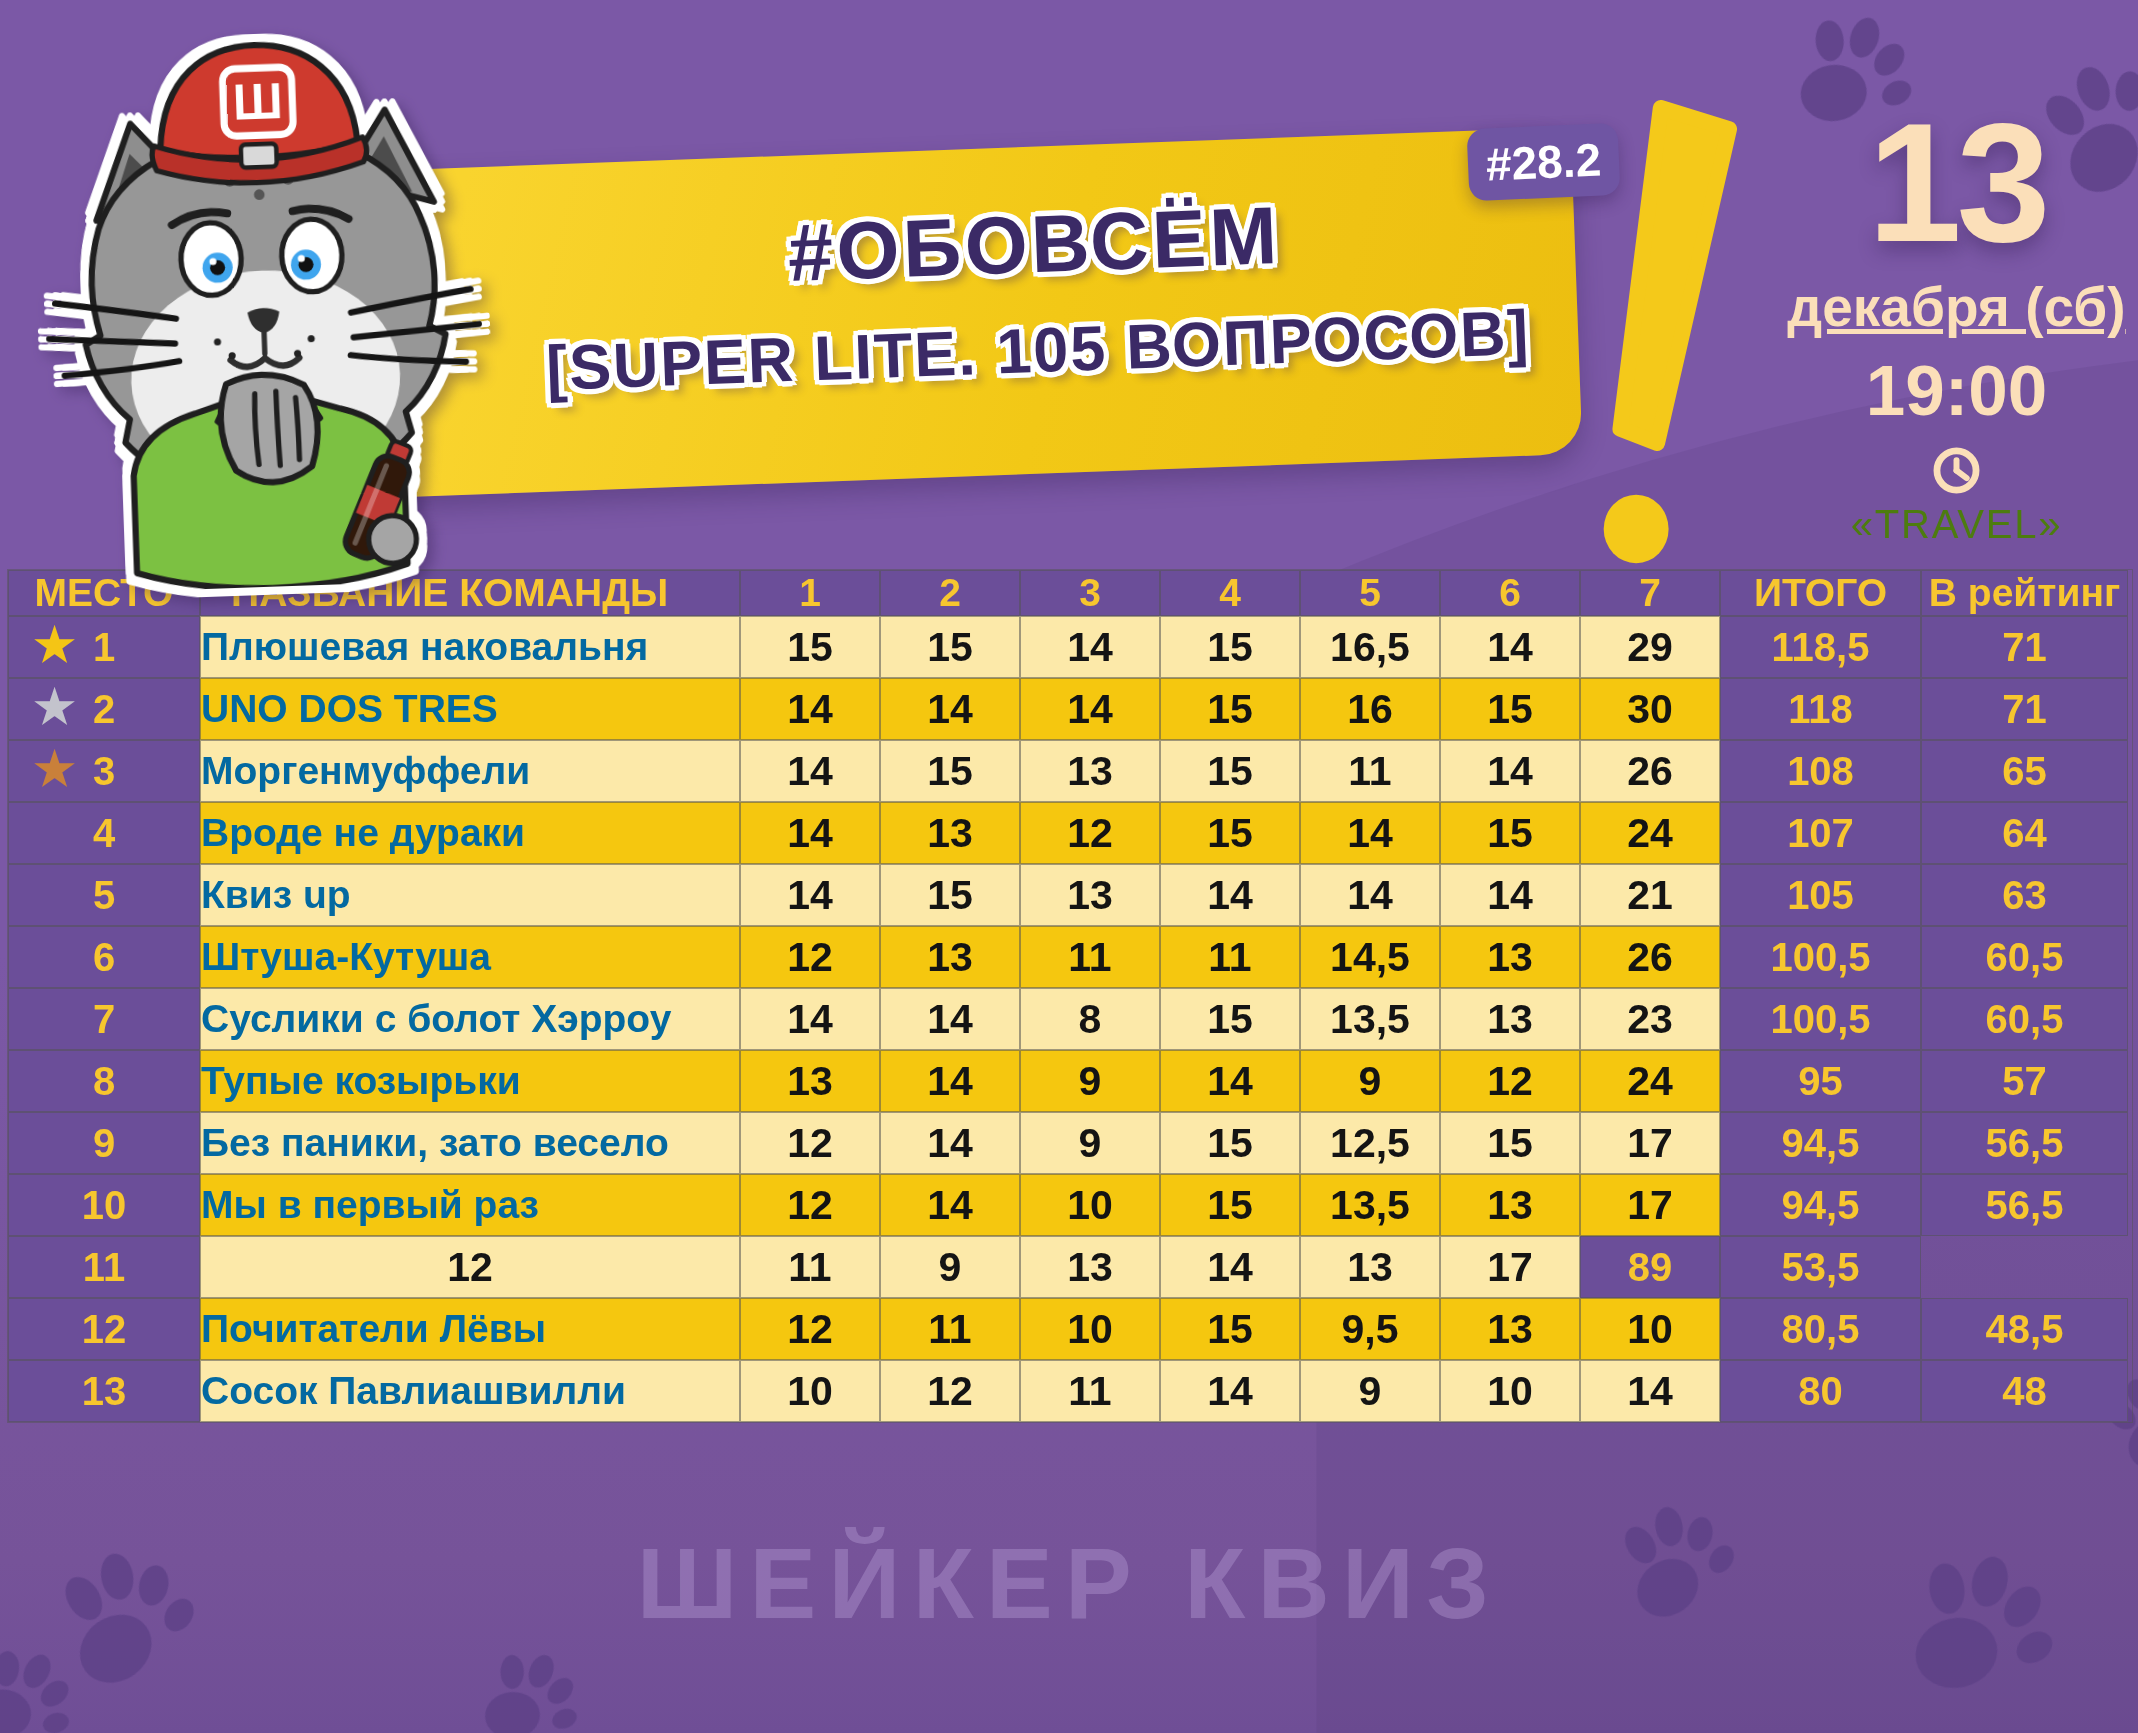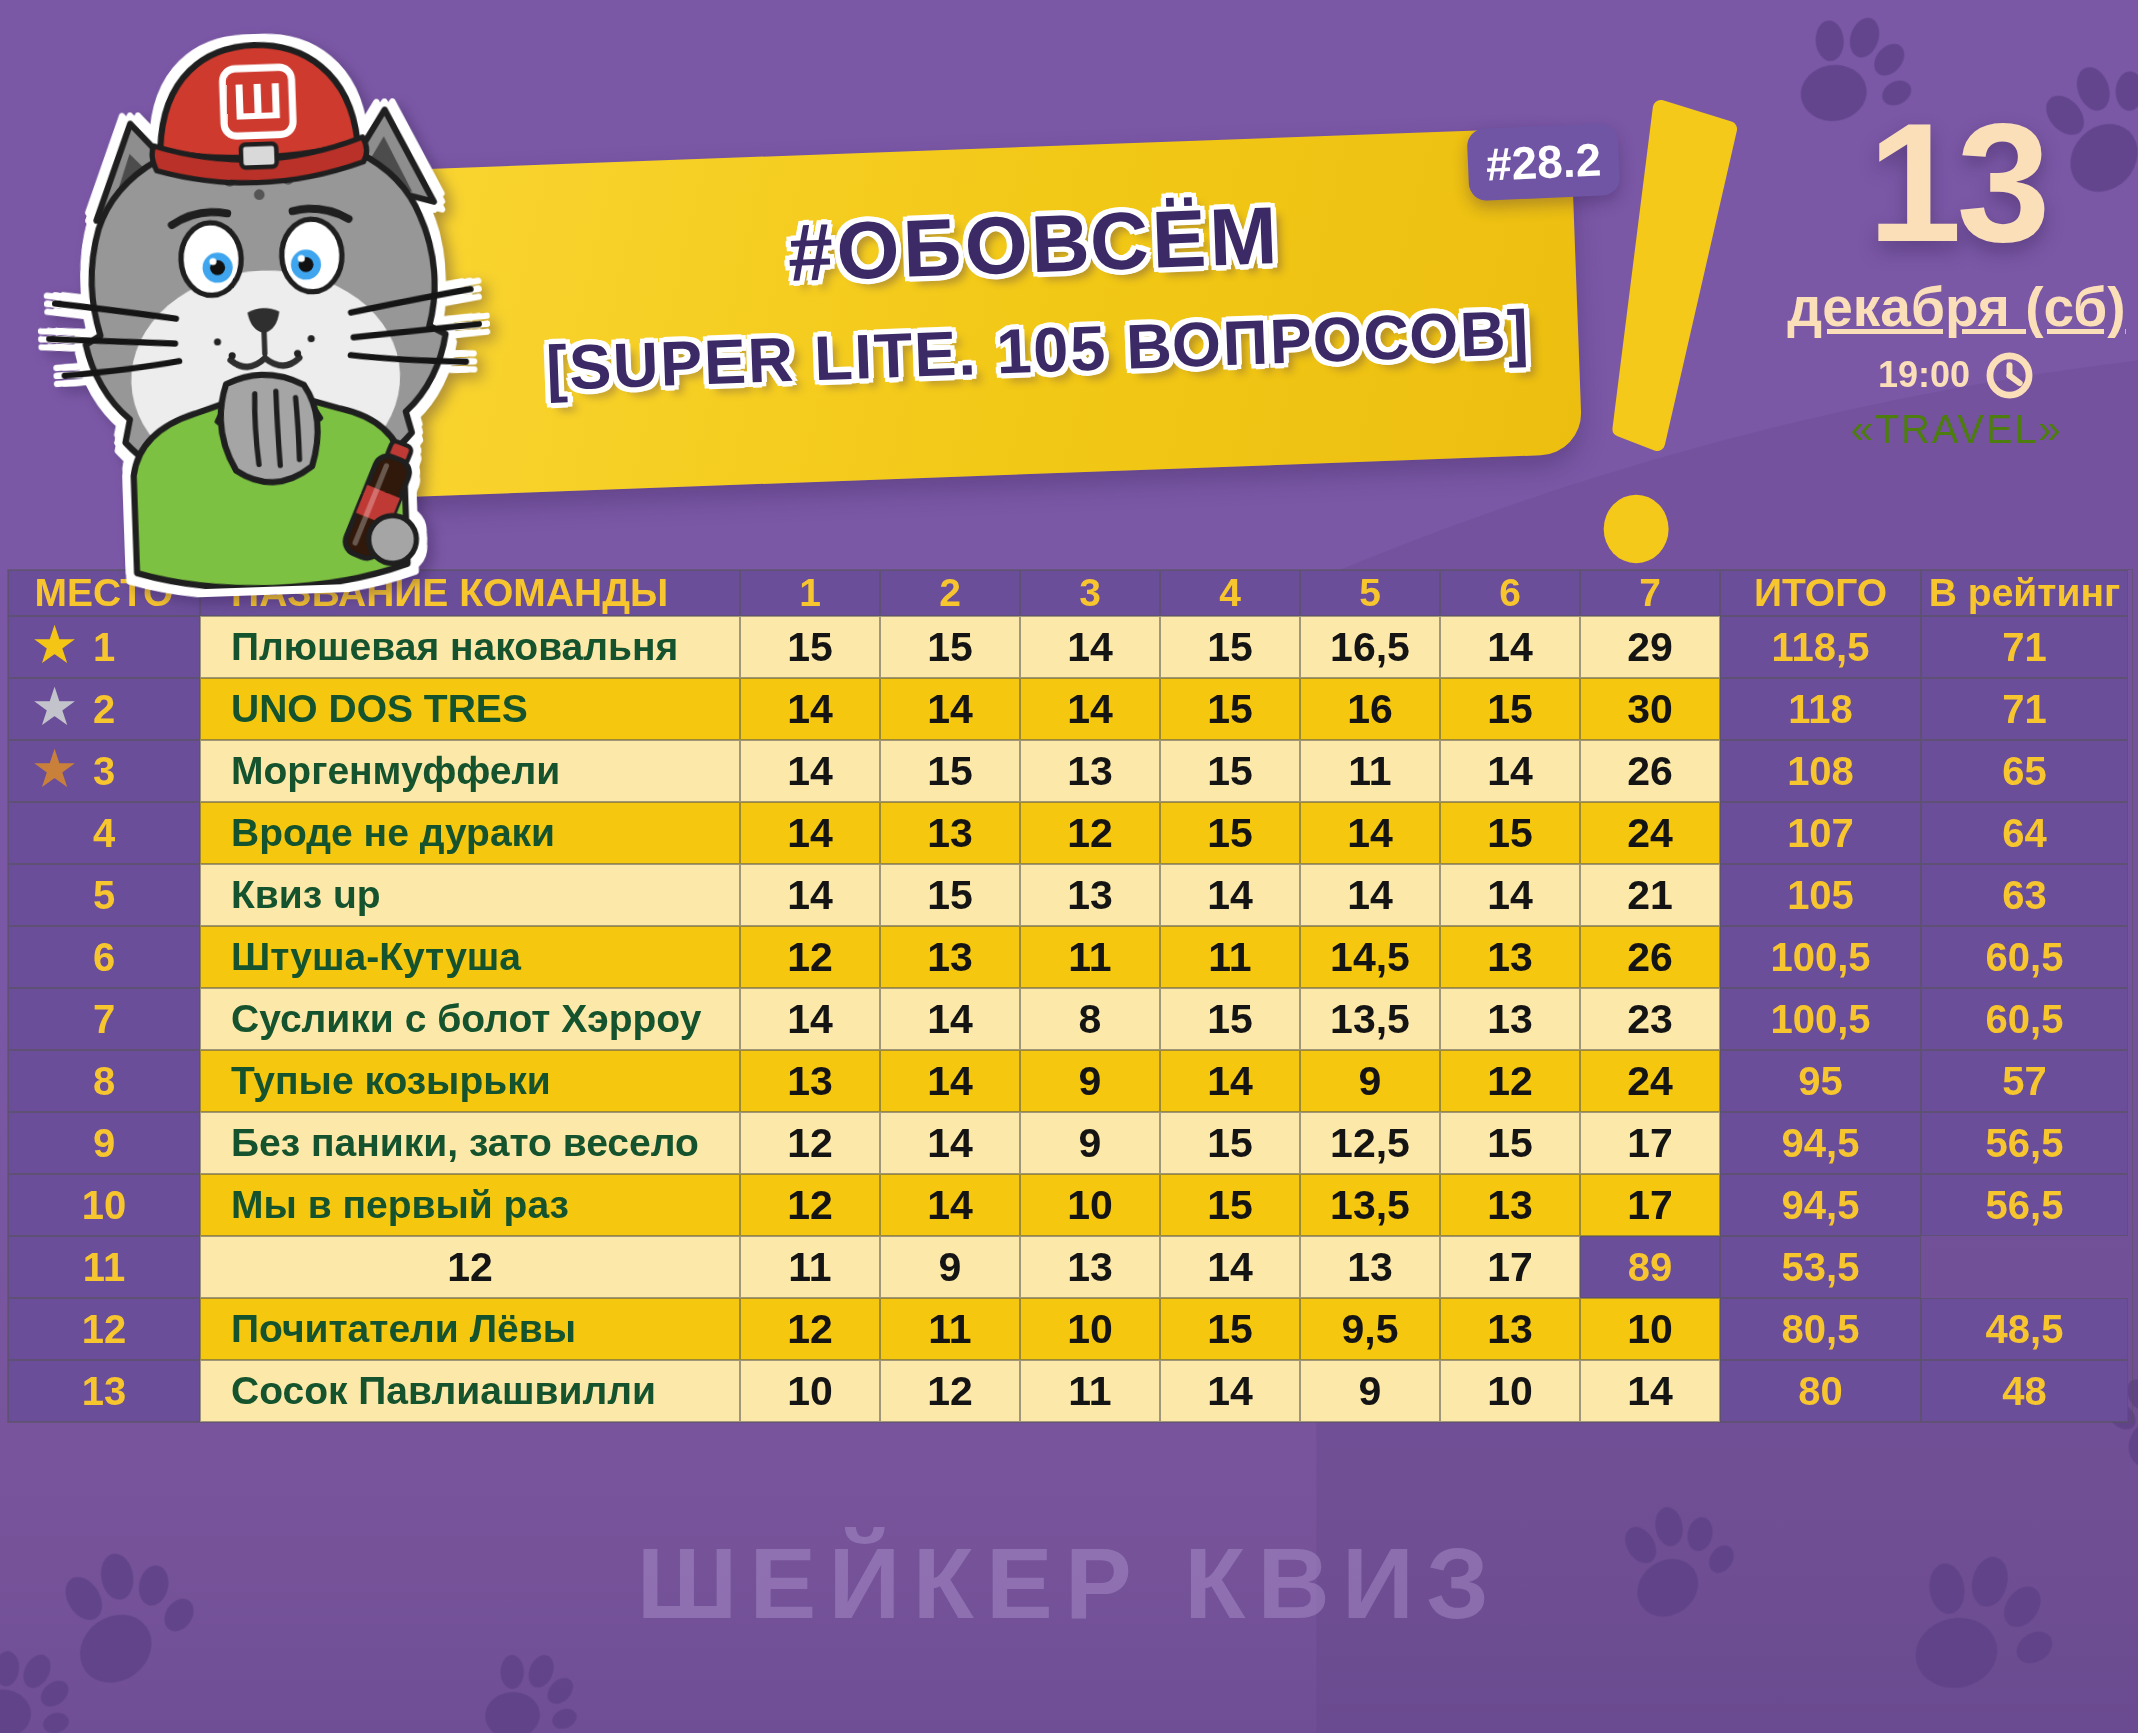--- a/index.html
+++ b/index.html
@@ -36,21 +36,21 @@
     left:1468px;top:126px;width:151px;height:72px;background:#6F55A3;border-radius:17.6px;
     transform:rotate(-2.5deg);display:flex;align-items:center;justify-content:center;
     color:#fff;font-size:46px;font-weight:bold;z-index:3;
     box-shadow:0 7px 16px rgba(40,20,70,.3);
   }
   #exclamation{left:1580px;top:92px;width:193px;height:509px;z-index:1;}
   
   .dateblock{left:1780px;top:98px;width:353px;text-align:center;z-index:1;color:var(--cream,#FBDFB9);}
   .date-day{font-size:169px;font-weight:bold;line-height:1;letter-spacing:-5.3px;text-shadow:0 8.8px 19.3px rgba(40,20,70,.35);}
   .date-month{font-size:55px;font-weight:bold;margin-top:8px;letter-spacing:0px;text-decoration:underline;}
-  .date-time{display:flex;align-items:center;justify-content:center;gap:14px;margin-top:10.5px;font-size:36px;font-weight:bold;}
+  .date-time{display:flex;align-items:center;justify-content:center;gap:14px;margin-top:10.5px;font-size:71px;font-weight:bold;flex-direction:column;}
   .venue{margin-top:6px;font-size:40px;font-weight:normal;color:#4d7c0f;letter-spacing:1.8px;}
   
   #mascot{
     left:1.8px;top:10.5px;width:513px;height:576px;z-index:5;transform:rotate(-2deg);
     filter:drop-shadow(8px 0 0 #fff) drop-shadow(-8px 0 0 #fff)
            drop-shadow(0 8px 0 #fff) drop-shadow(0 -8px 0 #fff)
            drop-shadow(6.1px 6.1px 7px rgba(40,20,70,.35));
   }
   
   .table{left:7px;top:569px;width:2124px;z-index:4;border:0.9px solid rgba(84,84,84,.5);}
@@ -62,21 +62,21 @@
     display:flex;align-items:center;justify-content:center;
     overflow:hidden;white-space:nowrap;
   }
   .header .cell{background:var(--purple,#6B4E99);color:var(--yellow,#F7C62E);font-size:39px;font-weight:bold;}
   .header .c-teamh{justify-content:flex-start;padding-left:30px;}
   .c-place{background:var(--purple,#6B4E99);color:var(--yellow,#F7C62E);font-size:40px;font-weight:bold;position:relative;}
   .medal-star{position:absolute;left:24.6px;top:50%;transform:translateY(-55%);font-size:47px;line-height:1;}
   .medal-gold{color:#F4C515;}
   .medal-silver{color:#C3C3CC;}
   .medal-bronze{color:#C9803A;}
-  .c-team{justify-content:flex-start;padding-left:30px;color:#14532d;font-size:39px;font-weight:bold;}
+  .c-team{justify-content:flex-start;color:#0369a1;font-size:39px;font-weight:bold;}
   .c-score{color:#141414;font-size:41px;font-weight:bold;}
   .c-total,.c-rating{background:var(--purple,#6B4E99);color:var(--yellow,#F7C62E);font-size:40px;font-weight:bold;}
   .stripe-light .c-team,.stripe-light .c-score{background:var(--rowlight,#FCE9A9);}
   .stripe-dark .c-team,.stripe-dark .c-score{background:var(--rowdark,#F5C70F);}
   
   .watermark{
     left:0;right:0;top:1526px;text-align:center;z-index:0;
     font-size:100px;font-weight:bold;letter-spacing:12.3px;
     color:#B29AD1;opacity:.42;
   }

